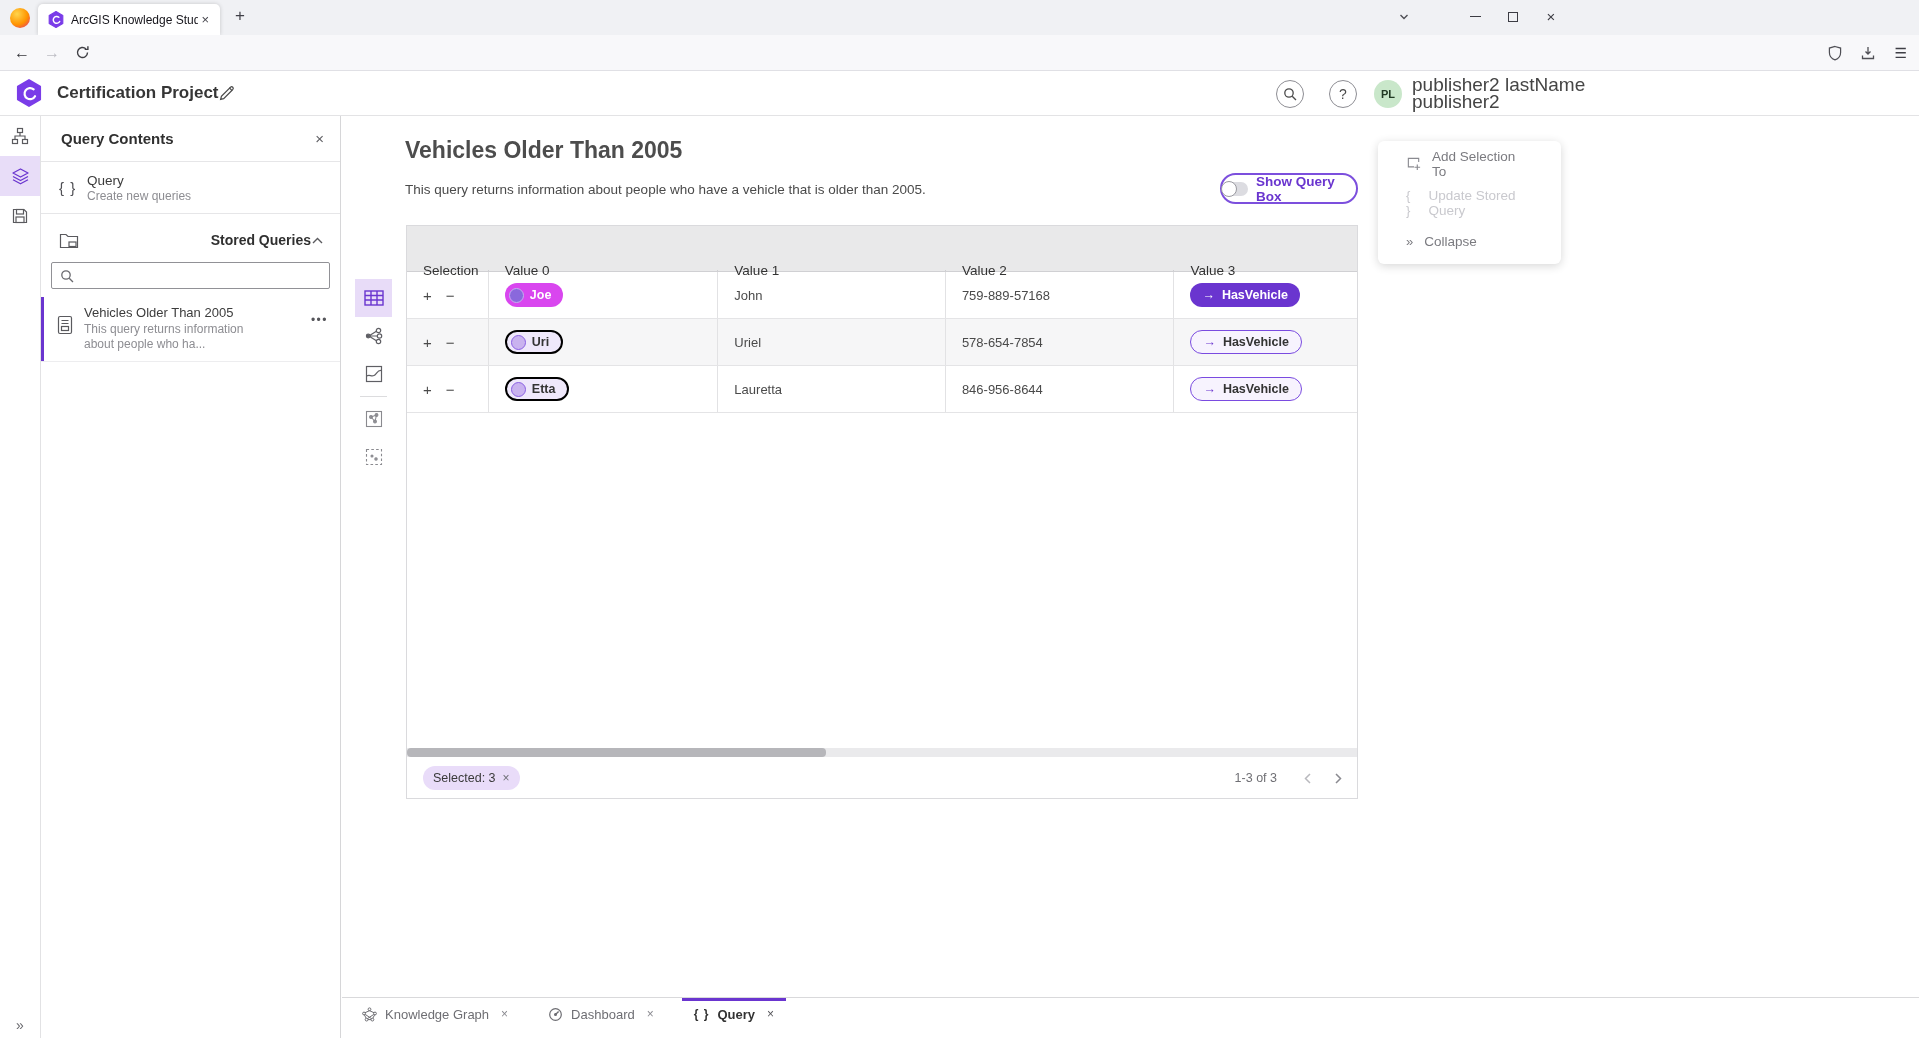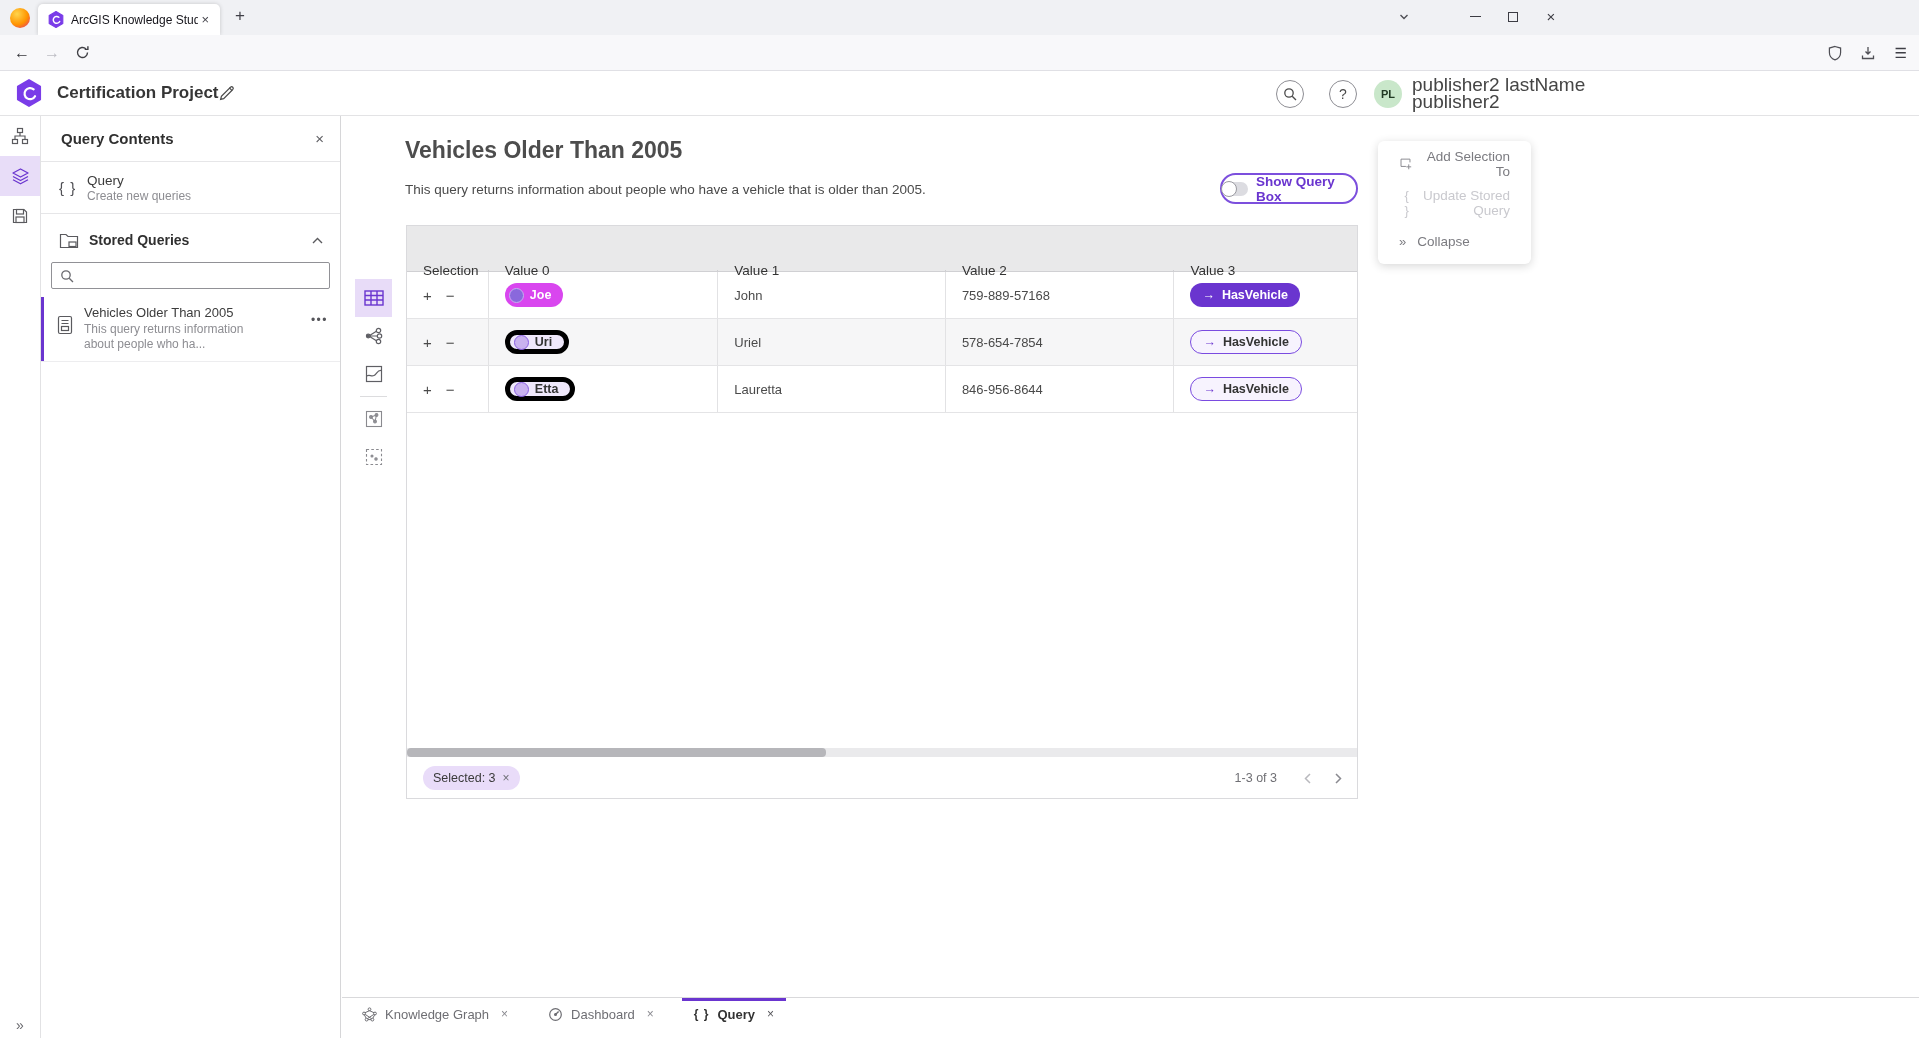--- a/index.html
+++ b/index.html
@@ -56,21 +56,21 @@
   
   .panel { position:absolute; left:41px; top:116px; bottom:0; width:300px; background:#fff; border-right:1px solid #d6d6d8; }
   .panel-hd { height:46px; display:flex; align-items:center; padding:0 16px 0 20px; border-bottom:1px solid #e6e6e8; }
   .panel-hd-title { flex:1; font-size:15px; font-weight:bold; color:#303030; }
   .xbtn { color:#5f5f64; font-size:15px; }
   .query-item { height:52px; display:flex; align-items:center; padding:0 16px 0 18px; border-bottom:1px solid #e6e6e8; }
   .braces { font-size:15px; color:#4f4f54; letter-spacing:1px; width:28px; }
   .qi-text .t1 { font-size:13.5px; color:#3c3c3c; }
   .qi-text .t2 { font-size:12px; color:#8d8d92; margin-top:1px; }
   .sect-hd { margin-top:10px; height:32px; display:flex; align-items:center; padding:0 16px 0 18px; }
-  .sect-hd-title { flex:1; font-size:14px; font-weight:bold; color:#303030; margin-left:10px; }
+  .sect-hd-title { flex:1; font-size:14px; font-weight:bold; color:#303030; margin-left:10px;text-align:right; }
   .searchbox { margin:6px 10px 8px 10px; height:27px; border:1px solid #919196; border-radius:2px; background:#fff;
                display:flex; align-items:center; padding:0 8px; }
   .stored-item { position:relative; min-height:56px; display:flex; align-items:flex-start; padding:8px 12px 10px 15px;
                  border-bottom:1px solid #ededef; }
   .stored-item .bar { position:absolute; left:0; top:0; bottom:0; width:3px; background:#6a35cf; }
   .si-text { flex:1; margin-left:10px; }
   .si-text .t1 { font-size:13px; color:#3c3c3c; }
   .si-text .t2 { font-size:12px; color:#8d8d92; line-height:14.5px; margin-top:2px; width:178px; }
   .dots { color:#55555a; font-size:12px; letter-spacing:1.5px; margin-top:8px; }
 
@@ -96,21 +96,21 @@
   .trow.alt { background:#f6f6f7; }
   .td { display:flex; align-items:center; padding-left:16px; font-size:13px; color:#4a4a4a; border-right:1px solid #e2e2e4; }
   .c0 { width:82px; } .c1 { width:230px; } .c2 { width:228px; } .c3 { width:229px; } .c4 { width:183px; border-right:none !important; }
   .selpm { display:flex; gap:14px; color:#4a4a4a; font-size:15px; }
 
   .pill { height:24px; border-radius:12px; display:inline-flex; align-items:center; padding:0 12px 0 4px; gap:6px; }
   .pill .dot { width:15px; height:15px; border-radius:50%; }
   .pill.solid { background:#d946ef;justify-content:flex-end; }
   .pill.solid .dot { background:#8a68dc; border:1px solid #c4b0ee; }
   .pill.solid .lbl { color:#fff; font-size:12.5px; font-weight:bold; }
-  .pill.outline { background:#efe8fb; border:5px solid #000000; }
+  .pill.outline { background:#efe8fb; border:2px solid #000000; }
   .pill.outline .dot { background:#c9b2ef; border:1px solid #8a5fe3; }
   .pill.outline .lbl { color:#343434; font-size:12.5px; font-weight:bold; }
 
   .relpill { height:24px; border-radius:12px; display:inline-flex; align-items:center; padding:0 12px; gap:7px; font-size:12.5px; font-weight:bold; }
   .relpill.solid { background:#6a35cf; color:#fff; }
   .relpill.solid .arr { color:#fff; }
   .relpill.outline { background:#f7f3fe; border:1px solid #7a4be0; color:#343434; }
   .relpill.outline .arr { color:#6a35cf; }
 
   .hscroll { position:absolute; left:0; right:0; top:522px; height:9px; background:#eaeaec; }
@@ -126,22 +126,22 @@
   .tabbar { position:absolute; left:0; right:0; bottom:12px; height:29px; background:#fff; border-top:1px solid #d9d9db; display:flex; }
   .btab2 { height:29px; display:flex; align-items:center; gap:8px; padding:0 12px; border-top:3px solid transparent; }
   .btab2 .lbl { font-size:13px; color:#6e6e73; }
   .btab2 .tx { font-size:12px; color:#8a8a90; margin-left:4px; }
   .btab2.active { border-top-color:#6a35cf; }
   .btab2.active .lbl { color:#333; font-weight:bold; }
   .btab2.active .tx { color:#55555a; }
   .btab2 .braces2 { font-size:12px; color:#333; font-weight:bold; letter-spacing:1px; }
 
   
-  .ctxmenu { position:absolute; left:1378px; top:141px; width:153px; background:#fff; border-radius:6px;
-             box-shadow:0 2px 10px rgba(0,0,0,.16); padding:3px 7px;text-align:right; }
+  .ctxmenu { position:absolute; left:1378px; top:141px; width:183px; background:#fff; border-radius:6px;
+             box-shadow:0 2px 10px rgba(0,0,0,.16); padding:3px 14px; }
   .ctx-item { height:39px; display:flex; align-items:center; gap:10px; padding:0 14px; font-size:13.5px; color:#7b7b80; }
   .ctx-item.disabled { color:#c9c9ce; }
   .ctx-item .gly { font-size:13px; letter-spacing:1px; }
   .ctx-item.disabled .gly { color:#c9c9ce; }
 </style>
 </head>
 <body>
 
 <div class="titlebar">
   <div class="ff-logo"></div>

